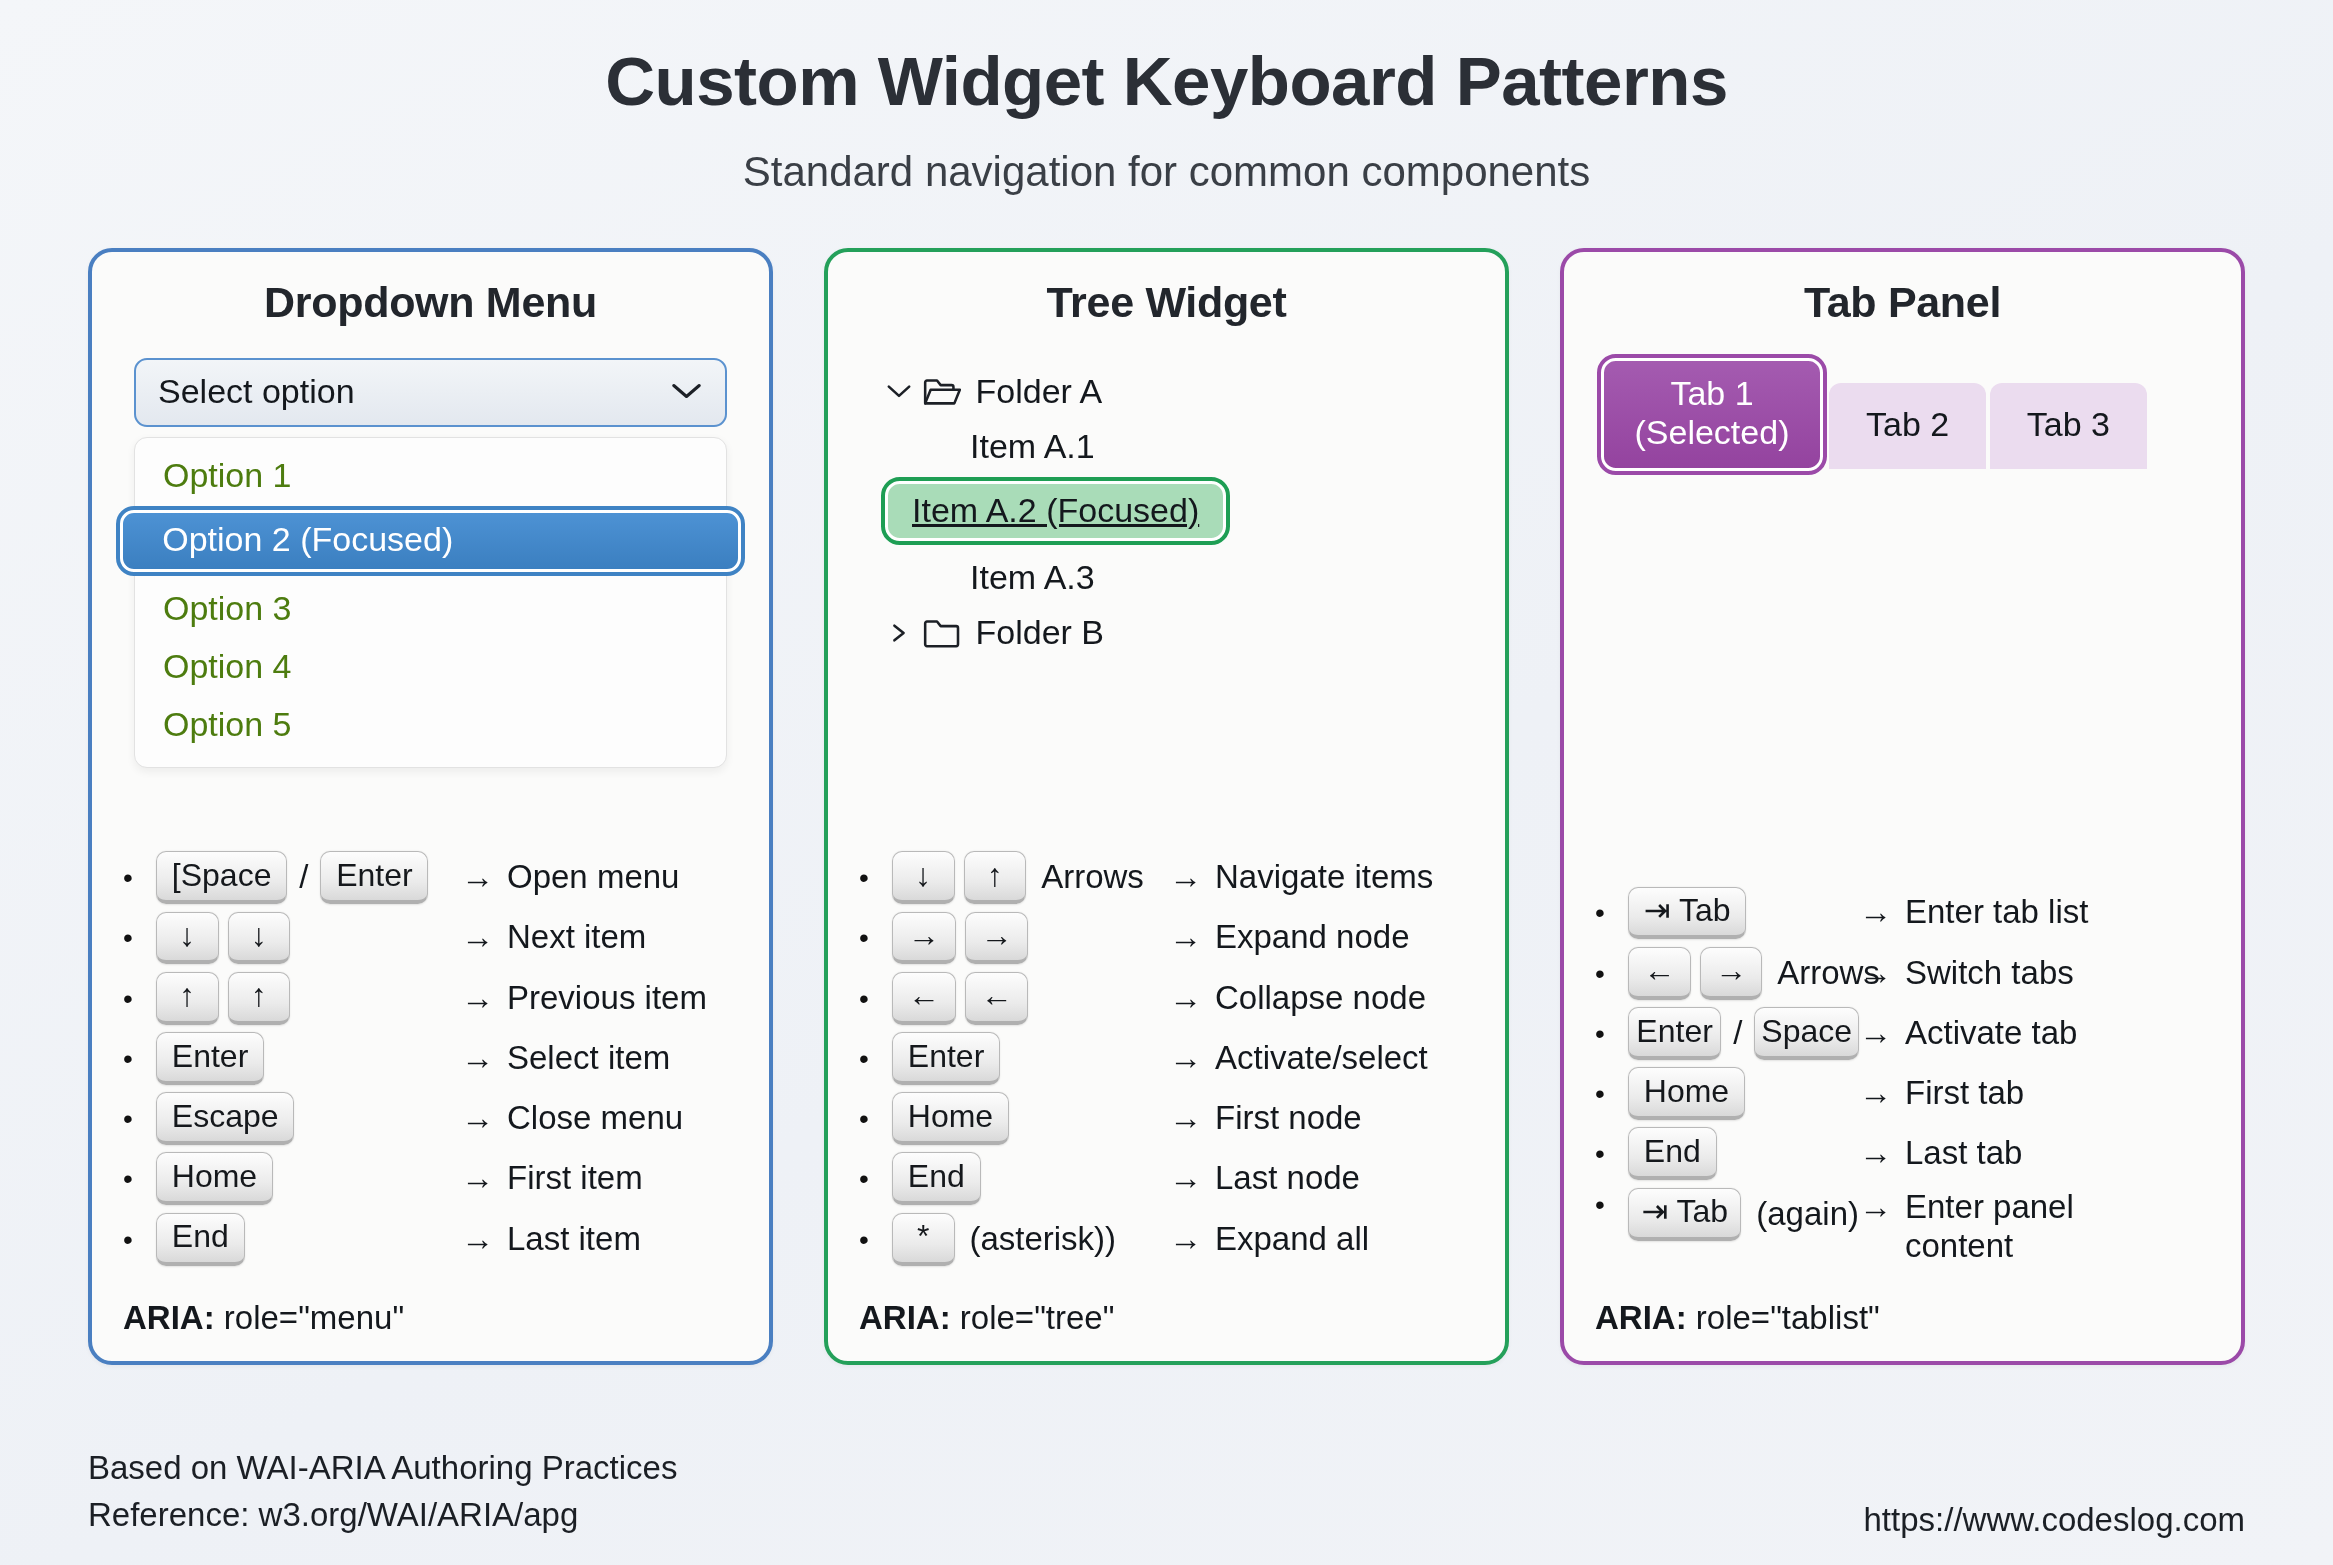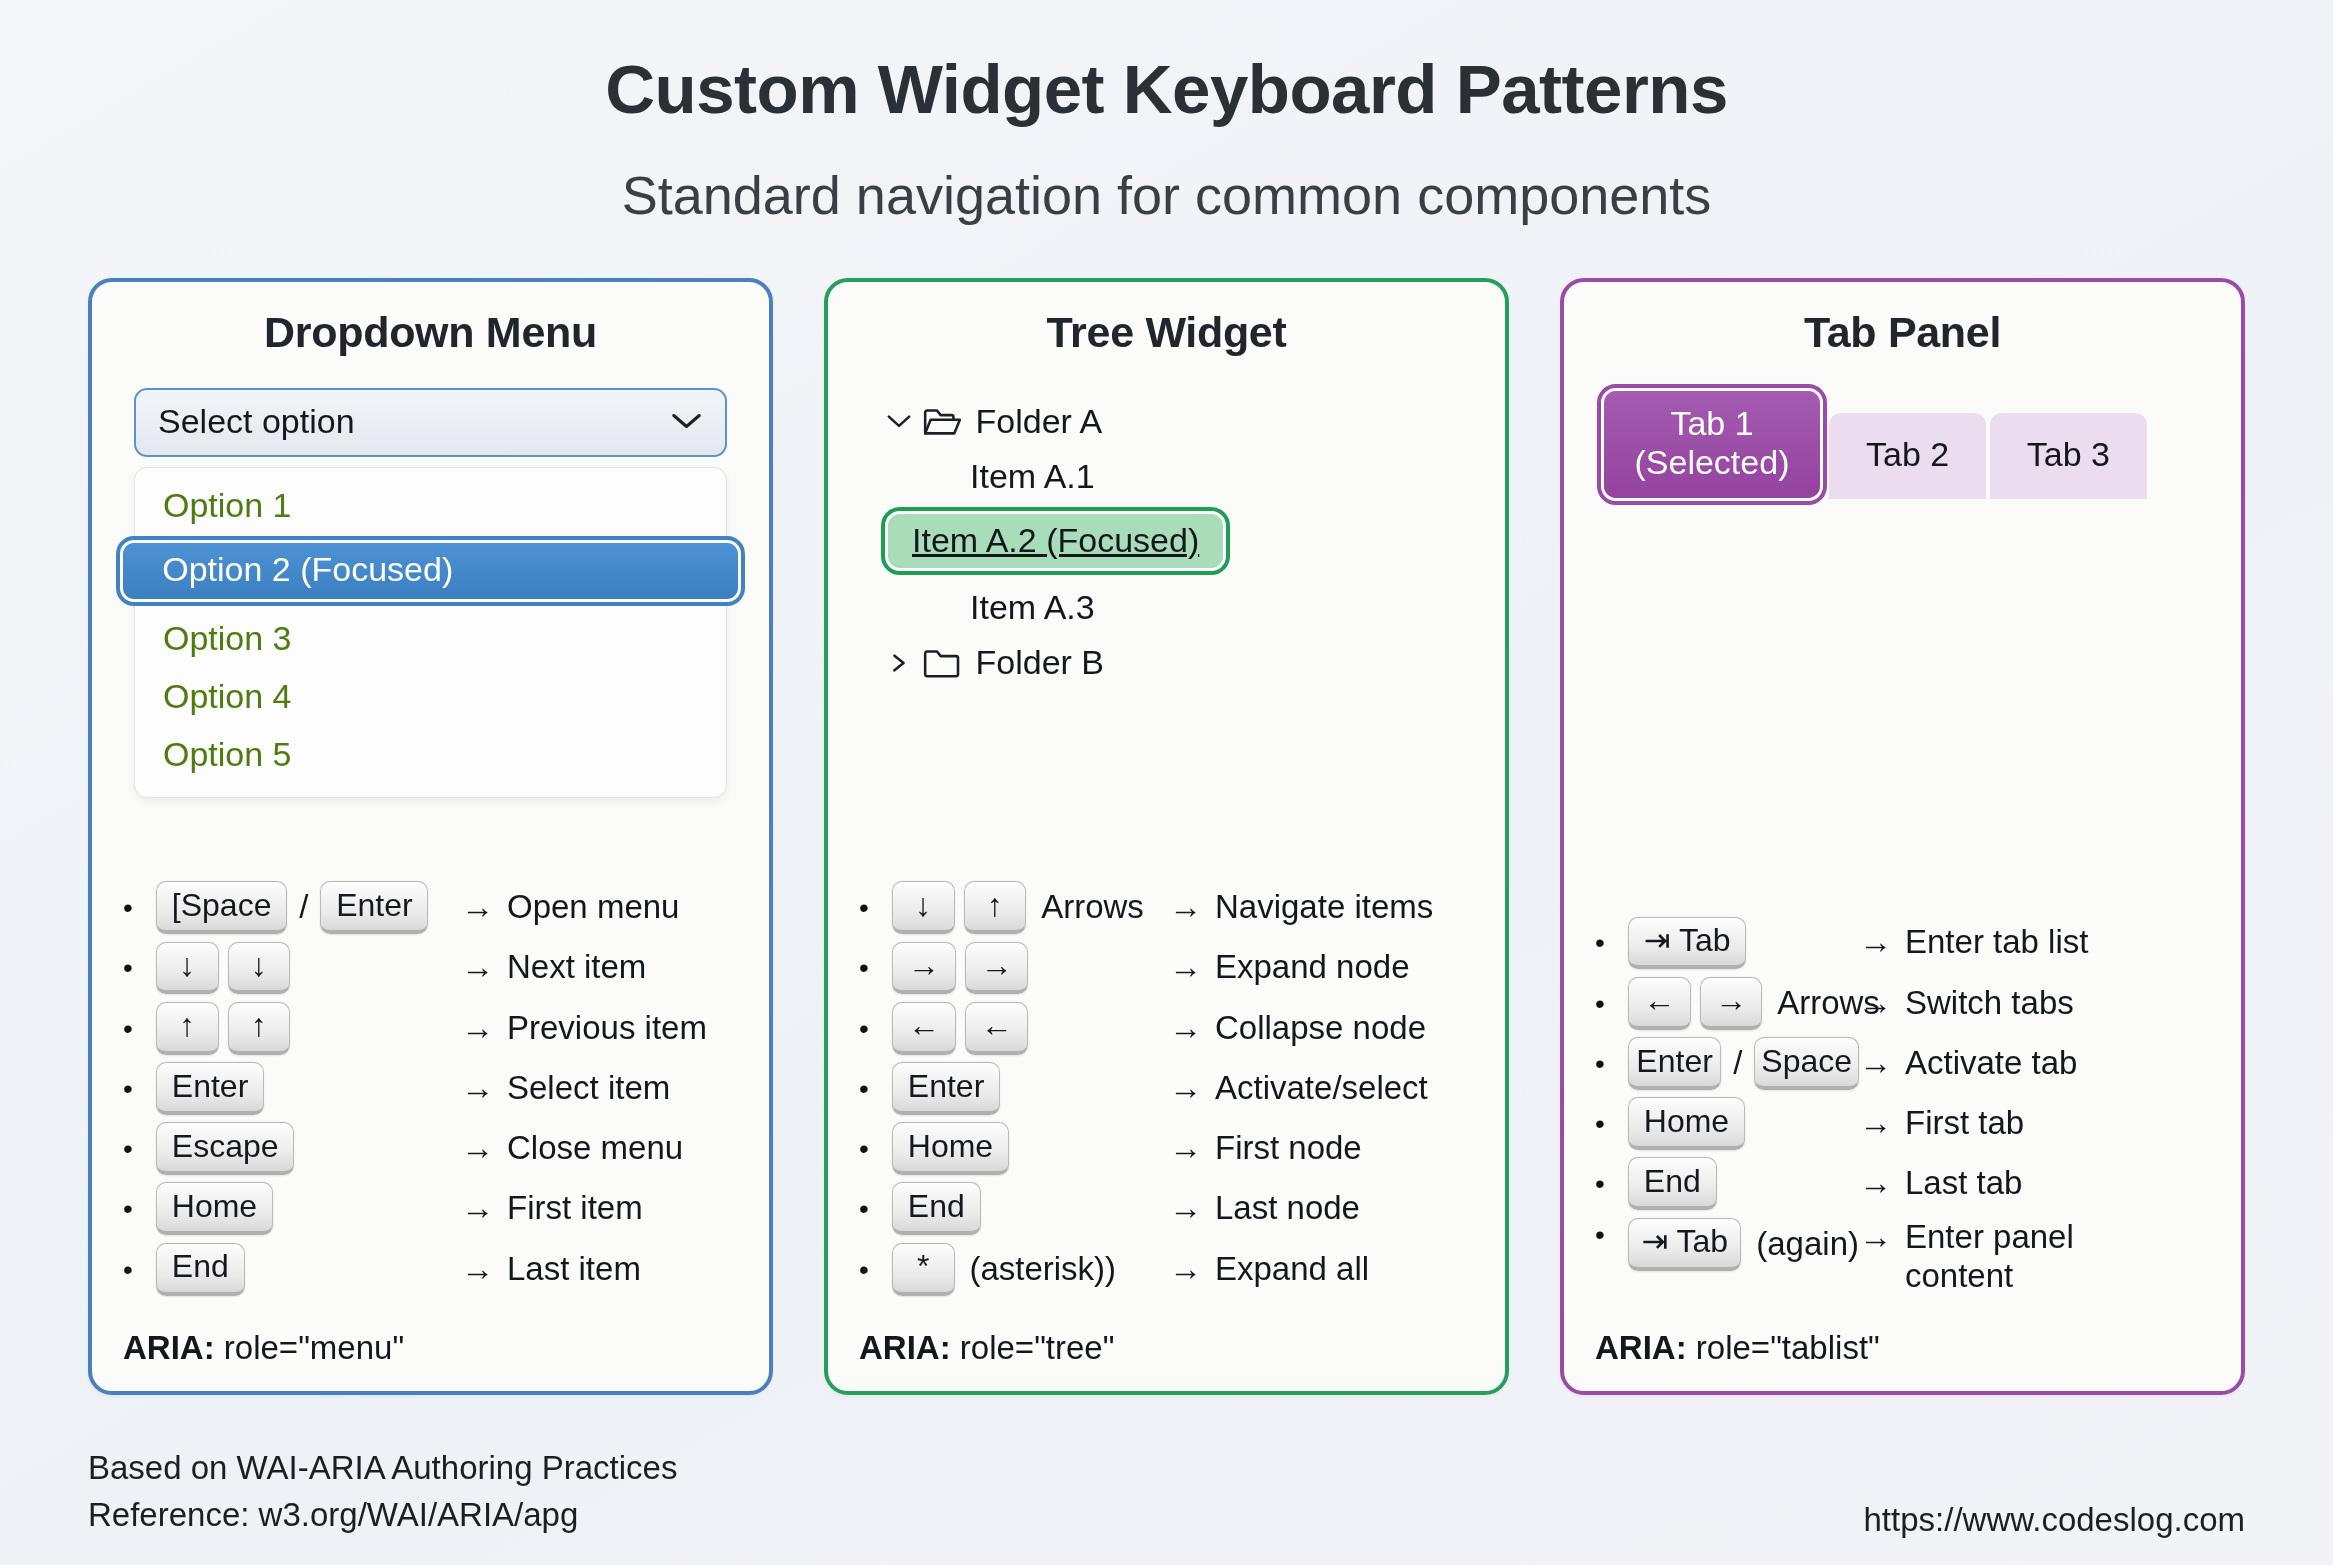--- a/index.html
+++ b/index.html
@@ -8,24 +8,24 @@
     background:linear-gradient(150deg,#f4f6f9 0%,#eef1f6 55%,#f1f3f7 100%);
     font-family:"Liberation Sans", sans-serif;
     color:#222; overflow:hidden; position:relative;
   }
   .page { width:2333px; height:1565px; position:relative; box-sizing:border-box; }
 
   
   .header { text-align:center; padding-top:46px; }
   .title {
     font-size:69px; font-weight:bold; color:#2b2f36; letter-spacing:-0.5px;
-    line-height:1.05; margin:8px;
+    line-height:1.05; margin:0;
   }
   .subtitle {
-    font-size:54px; color:#3a3f46; margin:0; padding-top:29.5px; font-weight:400;
+    font-size:42px; color:#3a3f46; margin:0; padding-top:29.5px; font-weight:400;
   }
 
   
   .panels {
     display:flex; gap:51px; padding:0 88px; margin-top:52px; align-items:stretch;
   }
   .panel {
     flex:1 1 0; background:#fbfbfa; border-radius:24px;
     border:4.6px solid #4a7fc1; box-sizing:border-box;
     padding:26px 31px 24px 31px; position:relative;

